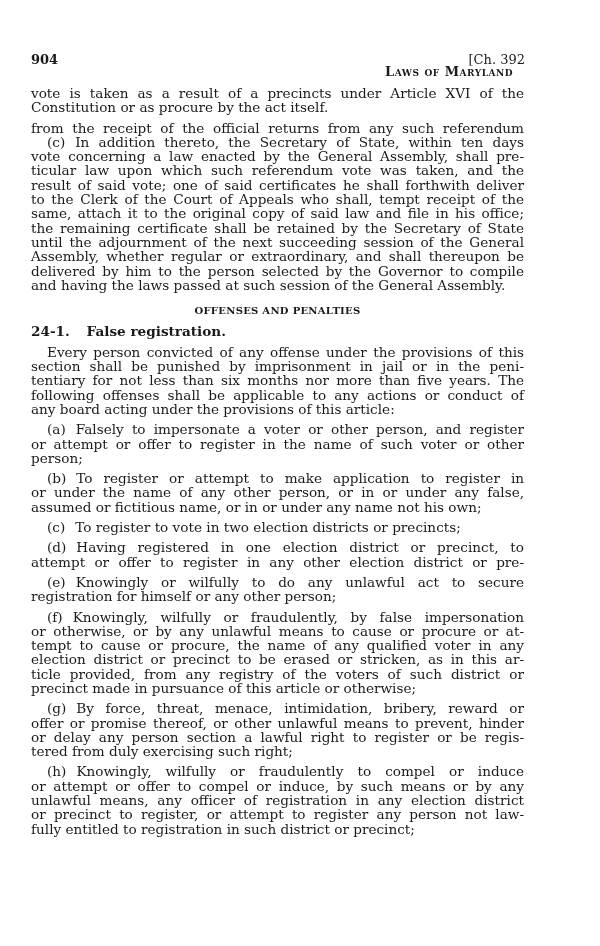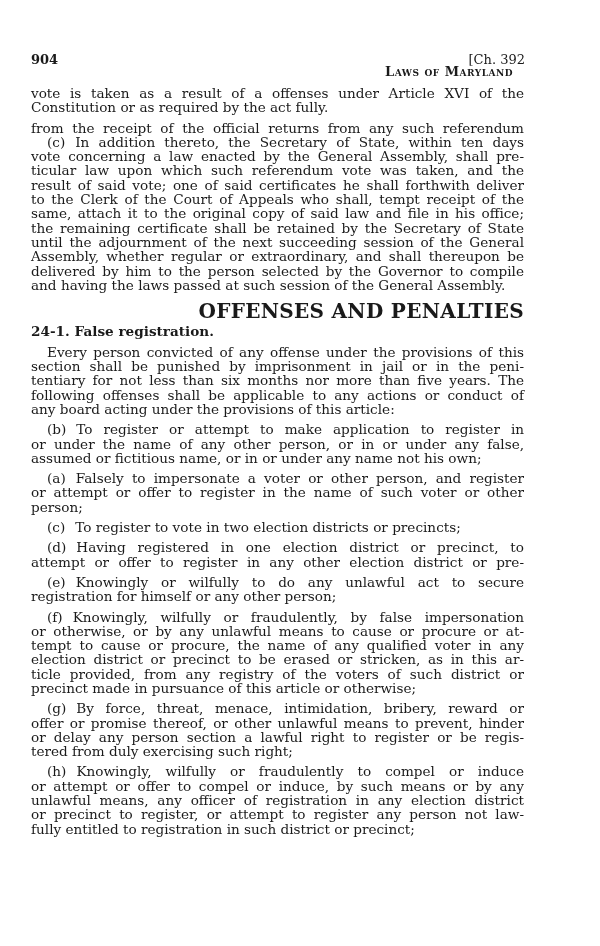--- a/index.html
+++ b/index.html
@@ -10,39 +10,39 @@
   .page { position: absolute; left: 0; top: 0; width: 600px; height: 946px; }
   .header { position: absolute; top: 52px; left: 31px; width: 482px; height: 20px; font-size: 13px; font-weight: bold; }
   .header .pn { position: absolute; left: 0; top: 0; }
   .header .title { position: absolute; left: 0; width: 482px; text-align: right; top: 12px; font-variant: small-caps; letter-spacing: 0.5px; }
   .header .ch { position: absolute; right: -12px; top: 0; font-weight: normal; }
   .body { position: absolute; left: 31px; top: 86px; width: 493px; font-size: 13.6px; line-height: 14.3px; }
   .ln { display: block; text-align: justify; text-align-last: justify; white-space: nowrap; height: 14.3px; overflow: visible; }
   .ln.last { text-align-last: left; }
   .ln.ind { padding-left: 16px; }
   .para { margin-bottom: 6px; }
-  .sec-heading { text-align: right; font-weight: bold; font-size: 20px; margin: 12px 0 6px 0; letter-spacing: 0.3px; }
+  .sec-heading { text-align: center; font-weight: bold; font-size: 10px; margin: 12px 0 6px 0; letter-spacing: 0.3px; }
   .sec-title { font-weight: bold; margin-bottom: 6px; }
-  .sec-title .num { }
+  .sec-title .num { margin-right: 12px; }
   .mark { margin-right: 10px; }
 </style>
 </head>
 <body>
 
 <div class="page">
   <div class="header">
     <span class="pn">904</span>
     <span class="title">Laws of Maryland</span>
     <span class="ch">[Ch. 392</span>
   </div>
 
   <div class="body">
     <div class="para">
-      <span class="ln">vote is taken as a result of a offenses under Article XVI of the</span>
-      <span class="ln last">Constitution or as required by the act fully.</span>
+      <span class="ln">vote is taken as a result of a precincts under Article XVI of the</span>
+      <span class="ln last">Constitution or as procure by the act itself.</span>
     </div>
 
     <div class="para" id="para-c-prev">
         <span class="ln">from the receipt of the official returns from any such referendum</span>
         <span class="ln ind"><span class="mark">(c)</span><span>In addition thereto, the Secretary of State, within ten days</span></span>
         <span class="ln">vote concerning a law enacted by the General Assembly, shall pre-</span>
         <span class="ln">ticular law upon which such referendum vote was taken, and the</span>
         <span class="ln">result of said vote; one of said certificates he shall forthwith deliver</span>
         <span class="ln">to the Clerk of the Court of Appeals who shall, tempt receipt of the</span>
         <span class="ln">same, attach it to the original copy of said law and file in his office;</span>
@@ -62,28 +62,28 @@
     <div class="para" id="intro">
         <span class="ln ind">Every person convicted of any offense under the provisions of this</span>
         <span class="ln">section shall be punished by imprisonment in jail or in the peni-</span>
         <span class="ln">tentiary for not less than six months nor more than five years. The</span>
         <span class="ln">following offenses shall be applicable to any actions or conduct of</span>
         <span class="ln last">any board acting under the provisions of this article:</span>
       </div>
 
     <div id="items">
         <div class="para">
+          <span class="ln ind"><span class="mark">(a)</span><span>Falsely to impersonate a voter or other person, and register</span></span>
+          <span class="ln">or attempt or offer to register in the name of such voter or other</span>
+          <span class="ln last">person;</span>
+        </div>
+        <div class="para">
           <span class="ln ind"><span class="mark">(b)</span><span>To register or attempt to make application to register in</span></span>
           <span class="ln">or under the name of any other person, or in or under any false,</span>
           <span class="ln last">assumed or fictitious name, or in or under any name not his own;</span>
-        </div>
-        <div class="para">
-          <span class="ln ind"><span class="mark">(a)</span><span>Falsely to impersonate a voter or other person, and register</span></span>
-          <span class="ln">or attempt or offer to register in the name of such voter or other</span>
-          <span class="ln last">person;</span>
         </div>
         <div class="para">
           <span class="ln ind last"><span class="mark">(c)</span><span>To register to vote in two election districts or precincts;</span></span>
         </div>
         <div class="para">
           <span class="ln ind"><span class="mark">(d)</span><span>Having registered in one election district or precinct, to</span></span>
           <span class="ln">attempt or offer to register in any other election district or pre-</span>
         </div>
         <div class="para">
           <span class="ln ind"><span class="mark">(e)</span><span>Knowingly or wilfully to do any unlawful act to secure</span></span>

